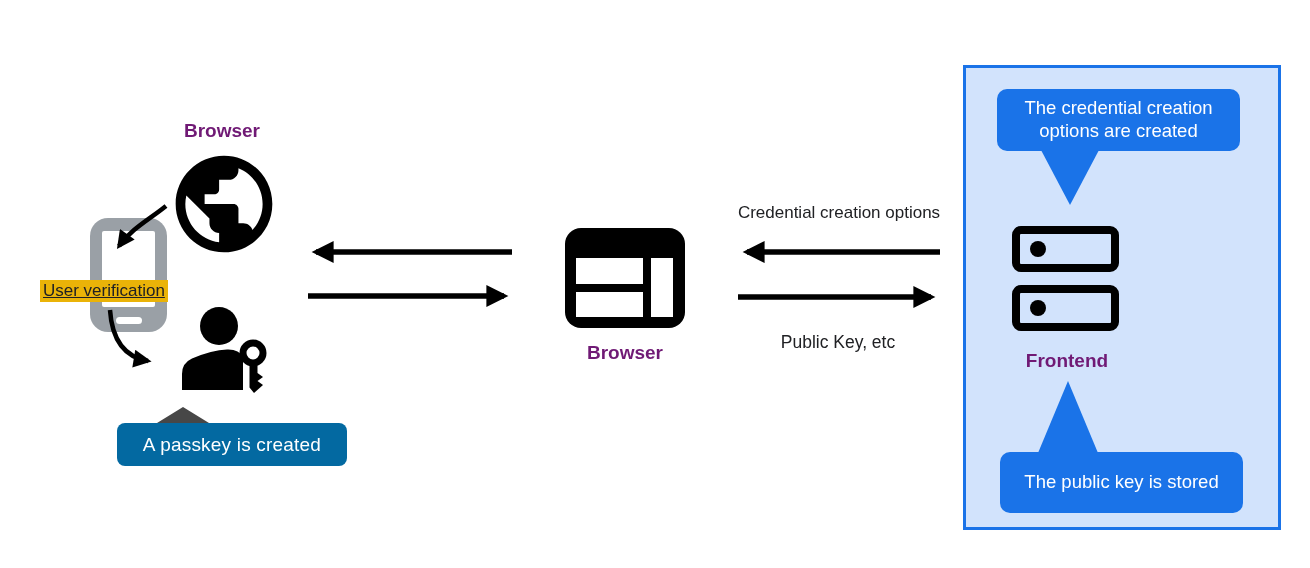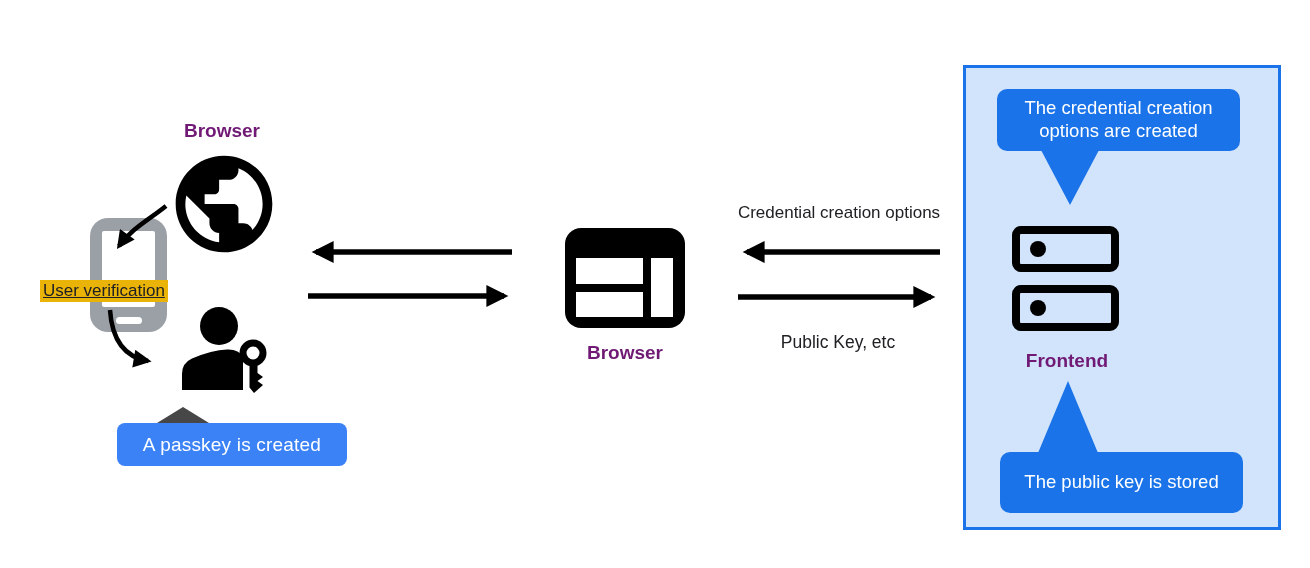--- a/index.html
+++ b/index.html
@@ -10,21 +10,21 @@
   .abs{position:absolute;}
   .lbl{position:absolute;color:#202124;font-size:17px;line-height:1.15;}
   .lbl.center{text-align:center;}
   .bold-lbl{position:absolute;color:#701a75;font-weight:700;font-size:19px;text-align:center;}
   .code-lbl{
     position:absolute;font-family:"DejaVu Sans Mono",monospace;
     font-size:15.5px;color:#111;text-align:center;white-space:nowrap;
   }
   
   .tooltip-dark{
-    position:absolute;background:#3b82f6;color:#fff;border-radius:8px;
+    position:absolute;background:#0369a1;color:#fff;border-radius:8px;
     display:flex;align-items:center;justify-content:center;
     font-size:19px;letter-spacing:.2px;
   }
   .pointer-up-dark{
     position:absolute;width:0;height:0;
     border-left:26px solid transparent;border-right:26px solid transparent;
     border-bottom:16px solid #474747;
   }
   
   .blue-panel{

